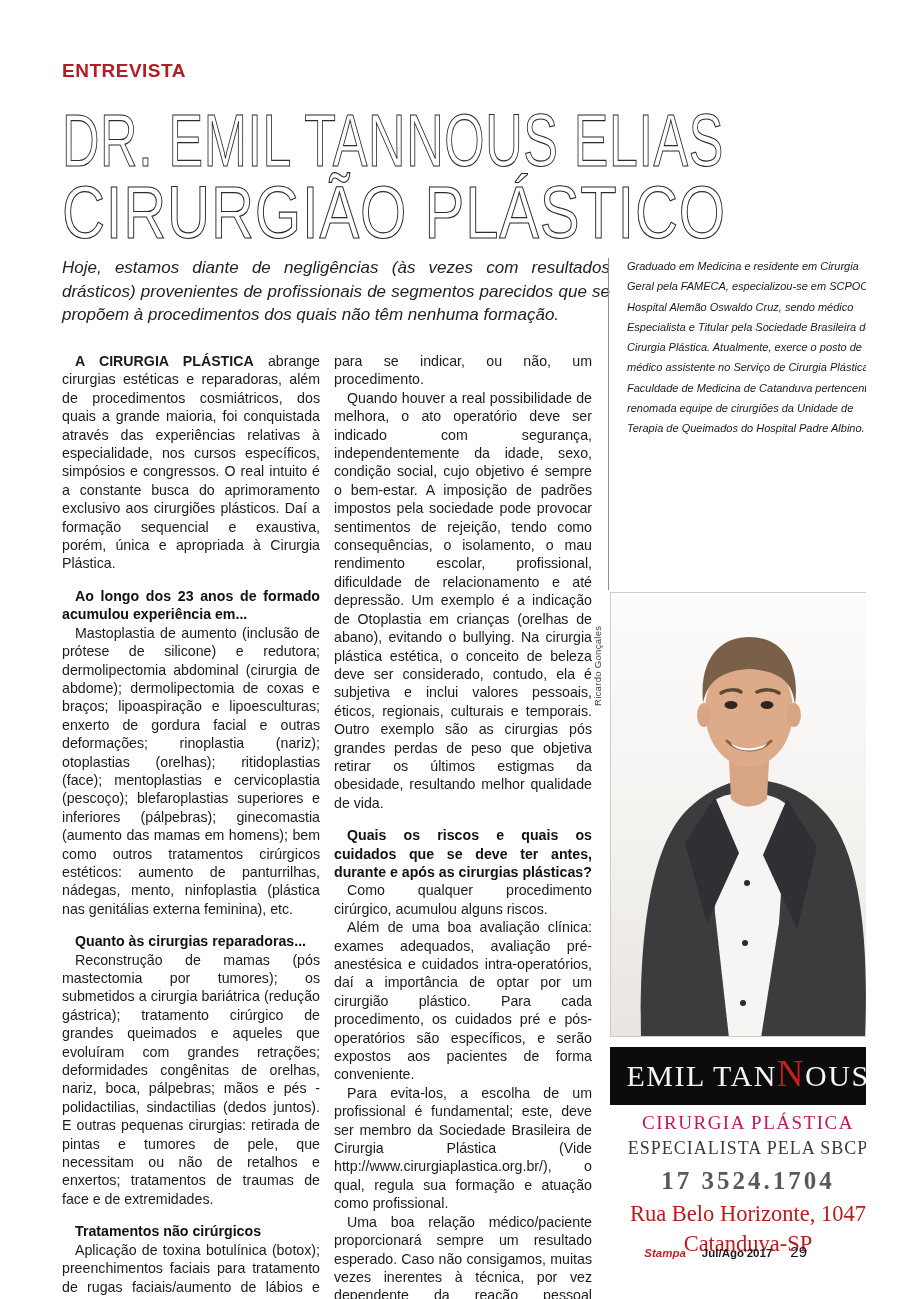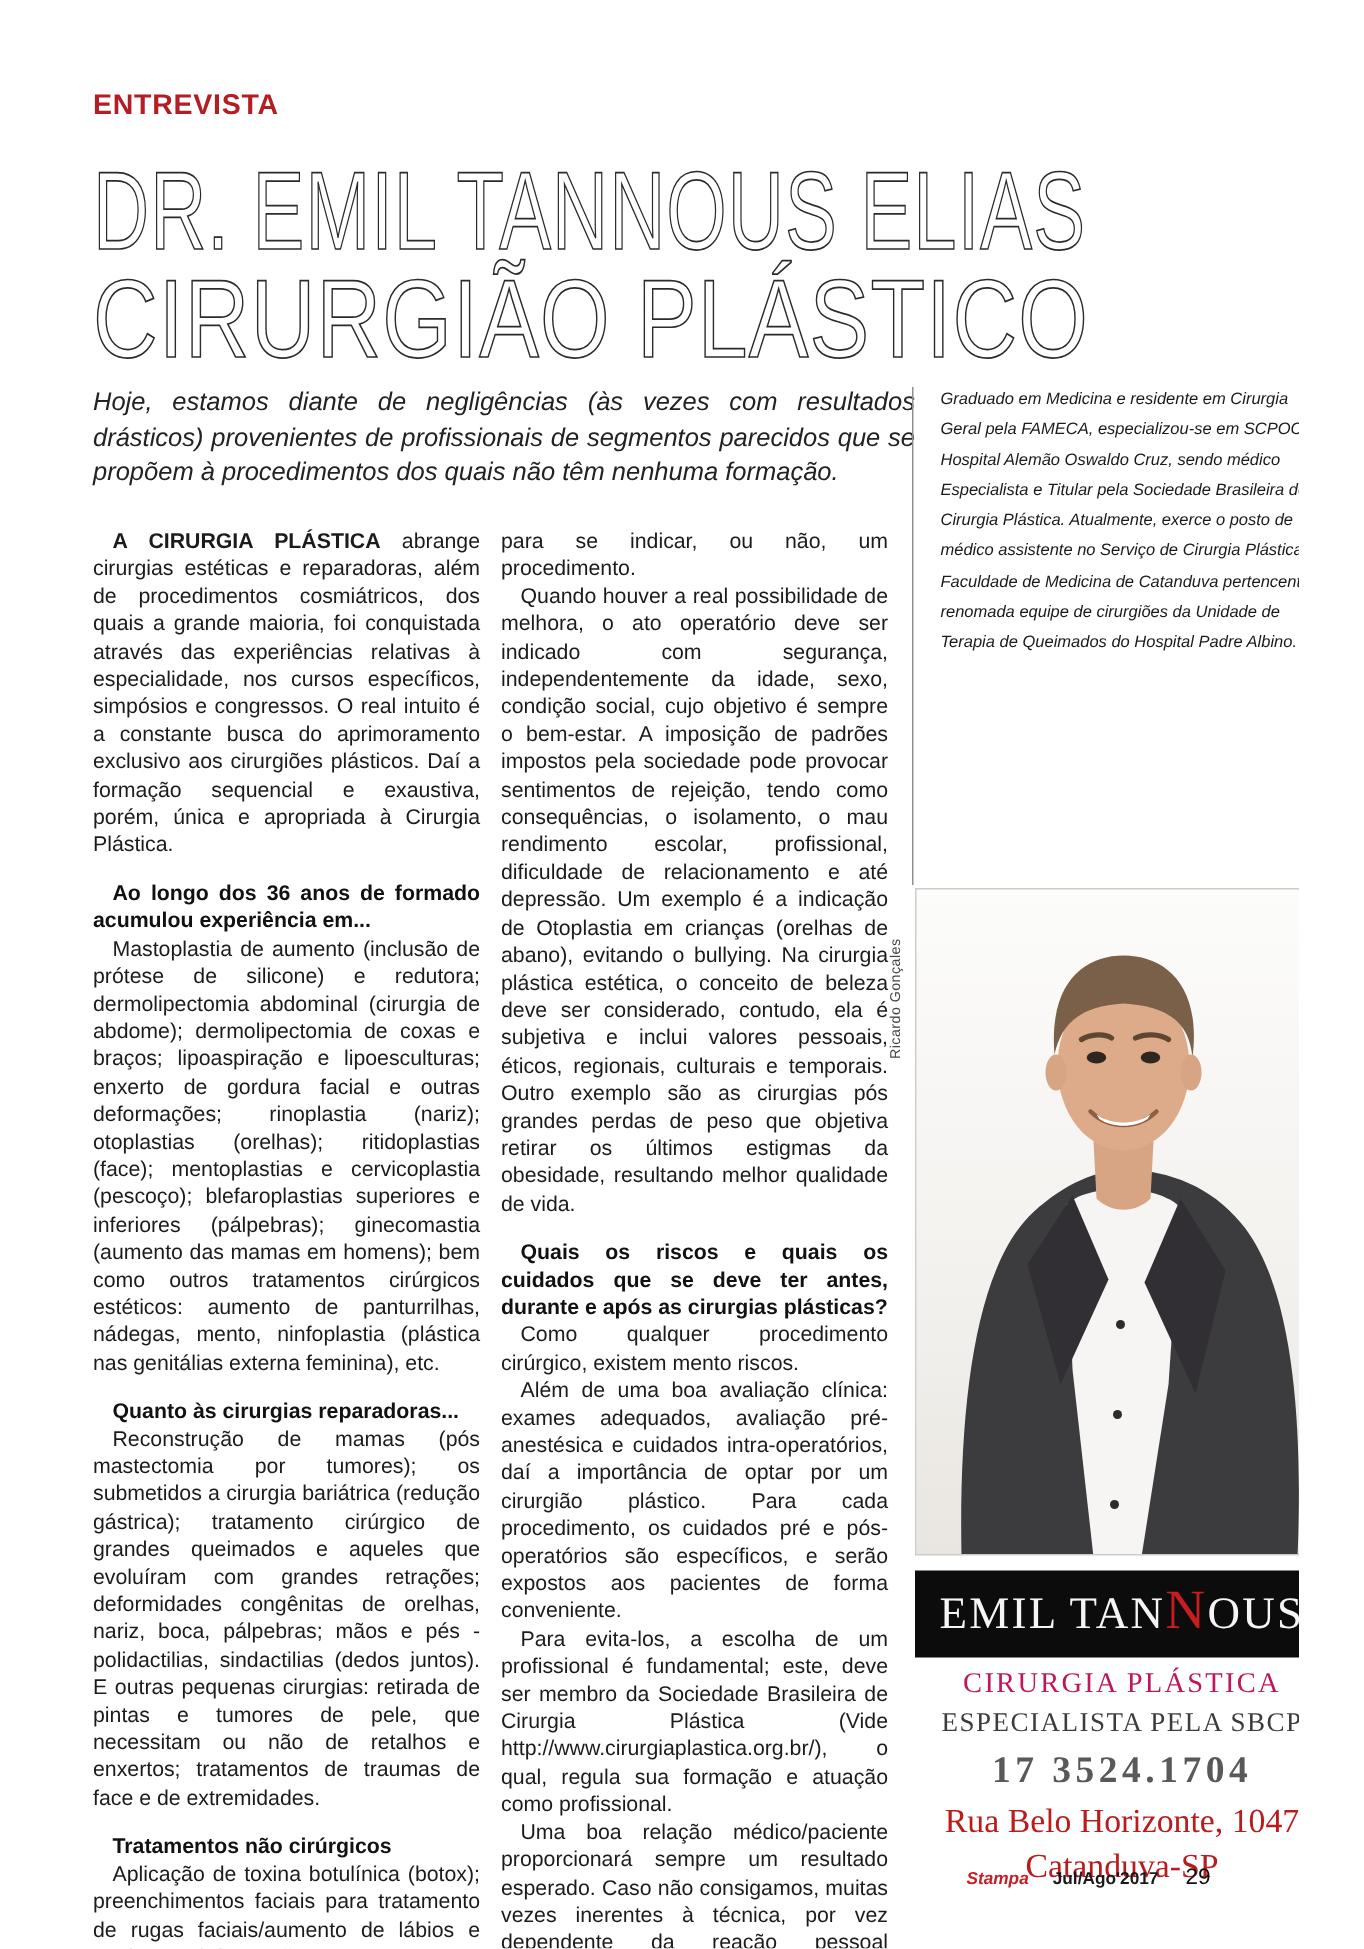--- a/index.html
+++ b/index.html
@@ -56,34 +56,34 @@
 
   <svg class="title-svg" width="700" height="148">
     <text x="2" y="62" textLength="662" lengthAdjust="spacingAndGlyphs">DR. EMIL TANNOUS ELIAS</text>
     <text x="2" y="134" textLength="664" lengthAdjust="spacingAndGlyphs">CIRURGIÃO PLÁSTICO</text>
   </svg>
 
   <div class="intro">Hoje, estamos diante de negligências (às vezes com resultados drásticos) provenientes de profissionais de segmentos parecidos que se propõem à procedimentos dos quais não têm nenhuma formação.</div>
 
   <div class="col col-1">
     <p><span class="lead-bold">A CIRURGIA PLÁSTICA</span><span> abrange cirurgias estéticas e reparadoras, além de procedimentos cosmiátricos, dos quais a grande maioria, foi conquistada através das experiências relativas à especialidade, nos cursos específicos, simpósios e congressos. O real intuito é a constante busca do aprimoramento exclusivo aos cirurgiões plásticos. Daí a formação sequencial e exaustiva, porém, única e apropriada à Cirurgia Plástica.</span></p>
-    <h3>Ao longo dos 36 anos de formado acumulou experiência em...</h3>
+    <h3>Ao longo dos 23 anos de formado acumulou experiência em...</h3>
     <p>Mastoplastia de aumento (inclusão de prótese de silicone) e redutora; dermolipectomia abdominal (cirurgia de abdome); dermolipectomia de coxas e braços; lipoaspiração e lipoesculturas; enxerto de gordura facial e outras deformações; rinoplastia (nariz); otoplastias (orelhas); ritidoplastias (face); mentoplastias e cervicoplastia (pescoço); blefaroplastias superiores e inferiores (pálpebras); ginecomastia (aumento das mamas em homens); bem como outros tratamentos cirúrgicos estéticos: aumento de panturrilhas, nádegas, mento, ninfoplastia (plástica nas genitálias externa feminina), etc.</p>
     <h3>Quanto às cirurgias reparadoras...</h3>
     <p>Reconstrução de mamas (pós mastectomia por tumores); os submetidos a cirurgia bariátrica (redução gástrica); tratamento cirúrgico de grandes queimados e aqueles que evoluíram com grandes retrações; deformidades congênitas de orelhas, nariz, boca, pálpebras; mãos e pés - polidactilias, sindactilias (dedos juntos). E outras pequenas cirurgias: retirada de pintas e tumores de pele, que necessitam ou não de retalhos e enxertos; tratamentos de traumas de face e de extremidades.</p>
     <h3>Tratamentos não cirúrgicos</h3>
     <p>Aplicação de toxina botulínica (botox); preenchimentos faciais para tratamento de rugas faciais/aumento de lábios e quaisquer deformações.</p>
 
   </div>
 
   <div class="col col-2">
     <p class="noindent">para se indicar, ou não, um procedimento.</p>
     <p>Quando houver a real possibilidade de melhora, o ato operatório deve ser indicado com segurança, independentemente da idade, sexo, condição social, cujo objetivo é sempre o bem-estar. A imposição de padrões impostos pela sociedade pode provocar sentimentos de rejeição, tendo como consequências, o isolamento, o mau rendimento escolar, profissional, dificuldade de relacionamento e até depressão. Um exemplo é a indicação de Otoplastia em crianças (orelhas de abano), evitando o bullying. Na cirurgia plástica estética, o conceito de beleza deve ser considerado, contudo, ela é subjetiva e inclui valores pessoais, éticos, regionais, culturais e temporais. Outro exemplo são as cirurgias pós grandes perdas de peso que objetiva retirar os últimos estigmas da obesidade, resultando melhor qualidade de vida.</p>
     <h3>Quais os riscos e quais os cuidados que se deve ter antes, durante e após as cirurgias plásticas?</h3>
-    <p>Como qualquer procedimento cirúrgico, existem mento riscos.</p>
+    <p>Como qualquer procedimento cirúrgico, acumulou alguns riscos.</p>
     <p>Além de uma boa avaliação clínica: exames adequados, avaliação pré-anestésica e cuidados intra-operatórios, daí a importância de optar por um cirurgião plástico. Para cada procedimento, os cuidados pré e pós-operatórios são específicos, e serão expostos aos pacientes de forma conveniente.</p>
     <p>Para evita-los, a escolha de um profissional é fundamental; este, deve ser membro da Sociedade Brasileira de Cirurgia Plástica (Vide http://www.cirurgiaplastica.org.br/), o qual, regula sua formação e atuação como profissional.</p>
     <p>Uma boa relação médico/paciente proporcionará sempre um resultado esperado. Caso não consigamos, muitas vezes inerentes à técnica, por vez dependente da reação pessoal (cicatrização), o profissional oferecerá mecanismos de reparação para um resultado melhor.</p>
 
   </div>
 
   <div class="divider"></div>
 
   <div class="bio">Graduado em Medicina e residente em Cirurgia Geral pela FAMECA, especializou-se em SCPOC - Hospital Alemão Oswaldo Cruz, sendo médico Especialista e Titular pela Sociedade Brasileira de Cirurgia Plástica. Atualmente, exerce o posto de médico assistente no Serviço de Cirurgia Plástica da Faculdade de Medicina de Catanduva pertencente à renomada equipe de cirurgiões da Unidade de Terapia de Queimados do Hospital Padre Albino.</div>
 

